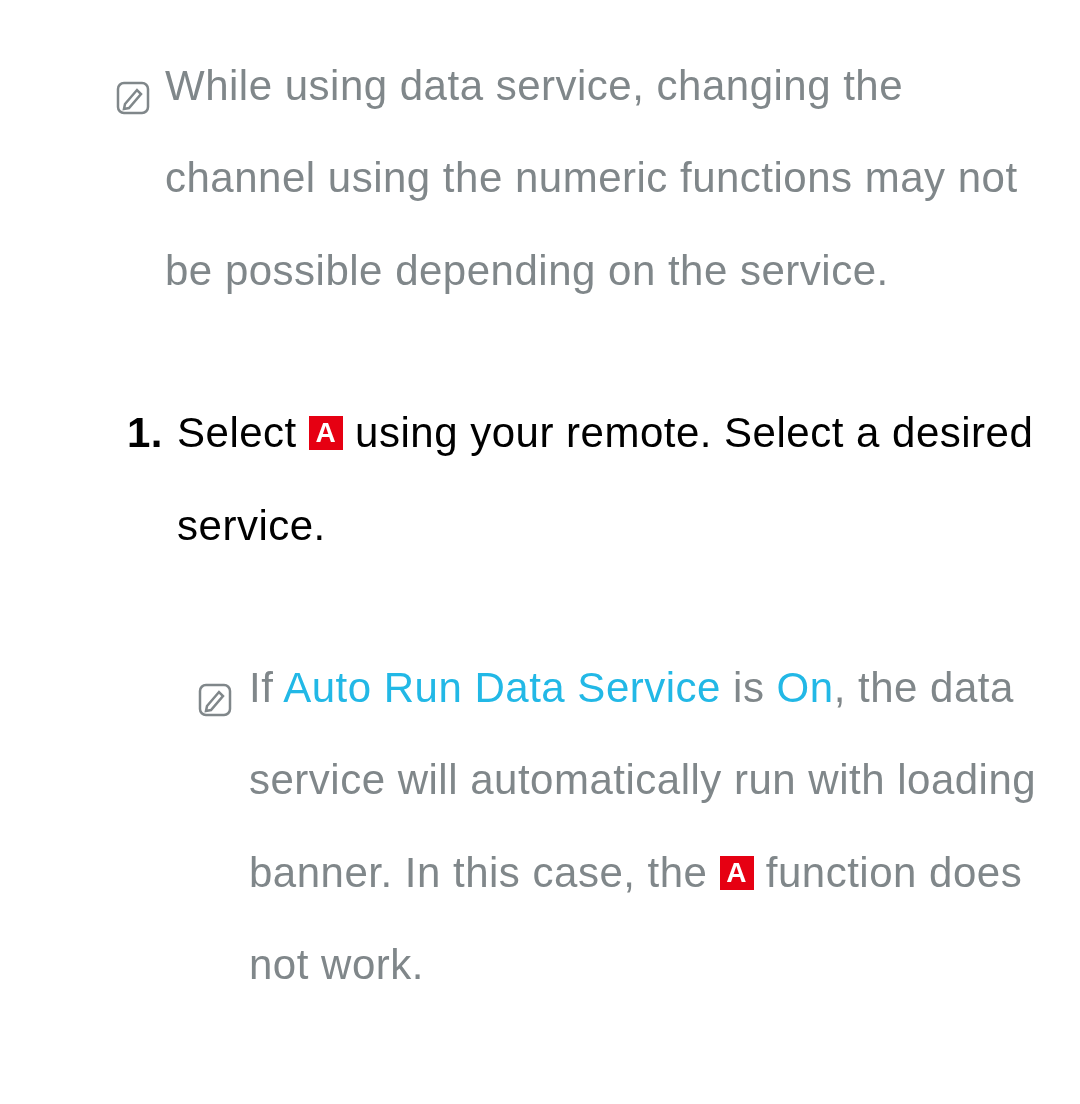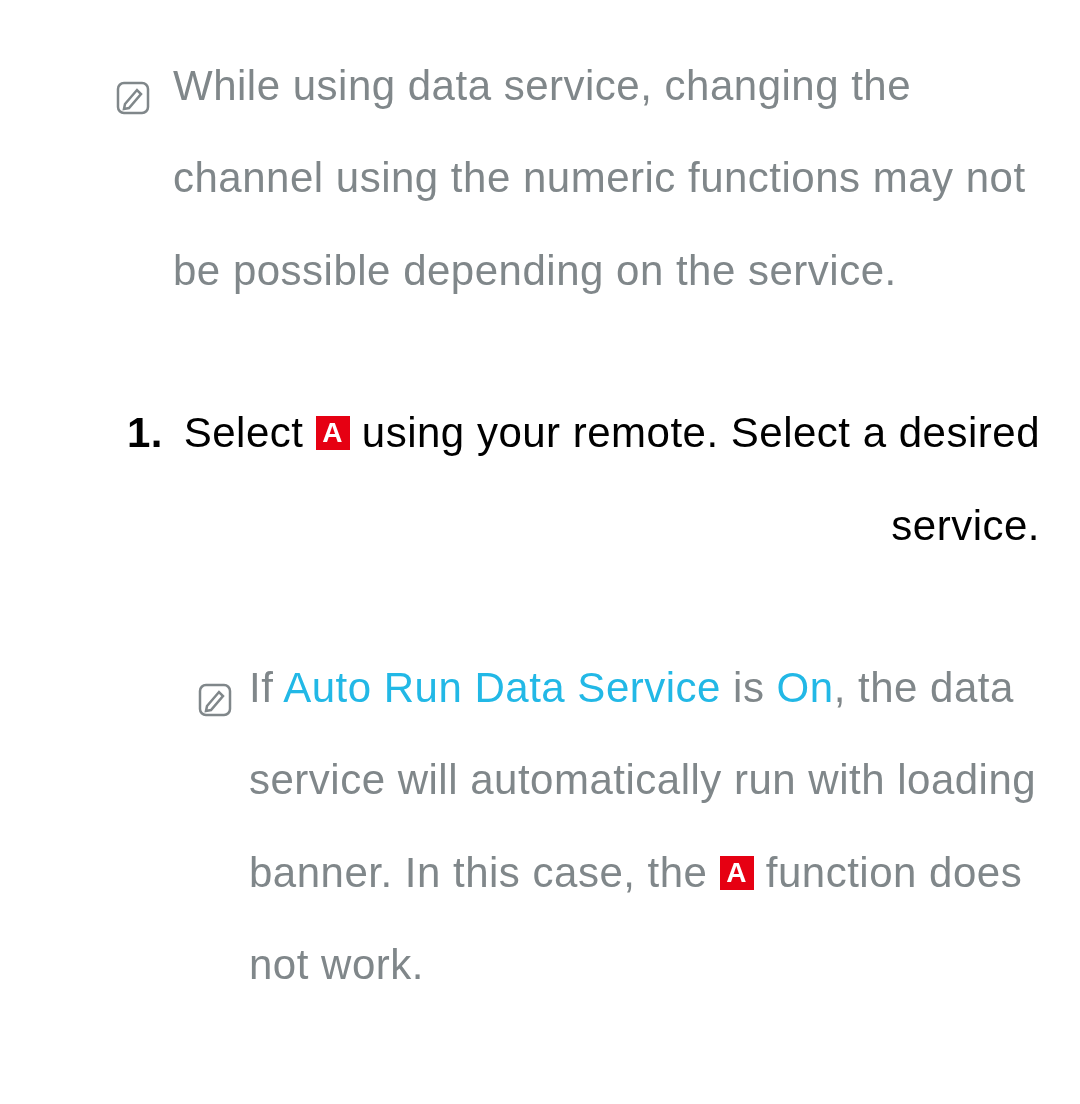--- a/index.html
+++ b/index.html
@@ -13,21 +13,21 @@
       width: 1080px;
       height: 1104px;
       padding: 40px 40px 40px 115px;
       font-size: 42px;
       line-height: 2.2;
       letter-spacing: 0.5px;
     }
     .note-block {
       display: flex;
       align-items: flex-start;
-      gap: 22px;
+      gap: 14px;
       color: #80878a;
       font-stretch: condensed;
     }
     .note-icon {
       flex-shrink: 0;
       width: 36px;
       height: 36px;
       margin-top: 16px;
     }
     .note-icon svg {
@@ -45,21 +45,20 @@
       color: #000000;
       font-stretch: condensed;
     }
     .step-number {
       font-weight: bold;
       margin-left: 12px;
       flex-shrink: 0;
     }
     .step-text {
       flex: 1;
-      text-align: right;
     }
     .sub-note-block {
       display: flex;
       align-items: flex-start;
       gap: 16px;
       margin-top: 70px;
       margin-left: 82px;
       color: #80878a;
       font-stretch: condensed;
     }

